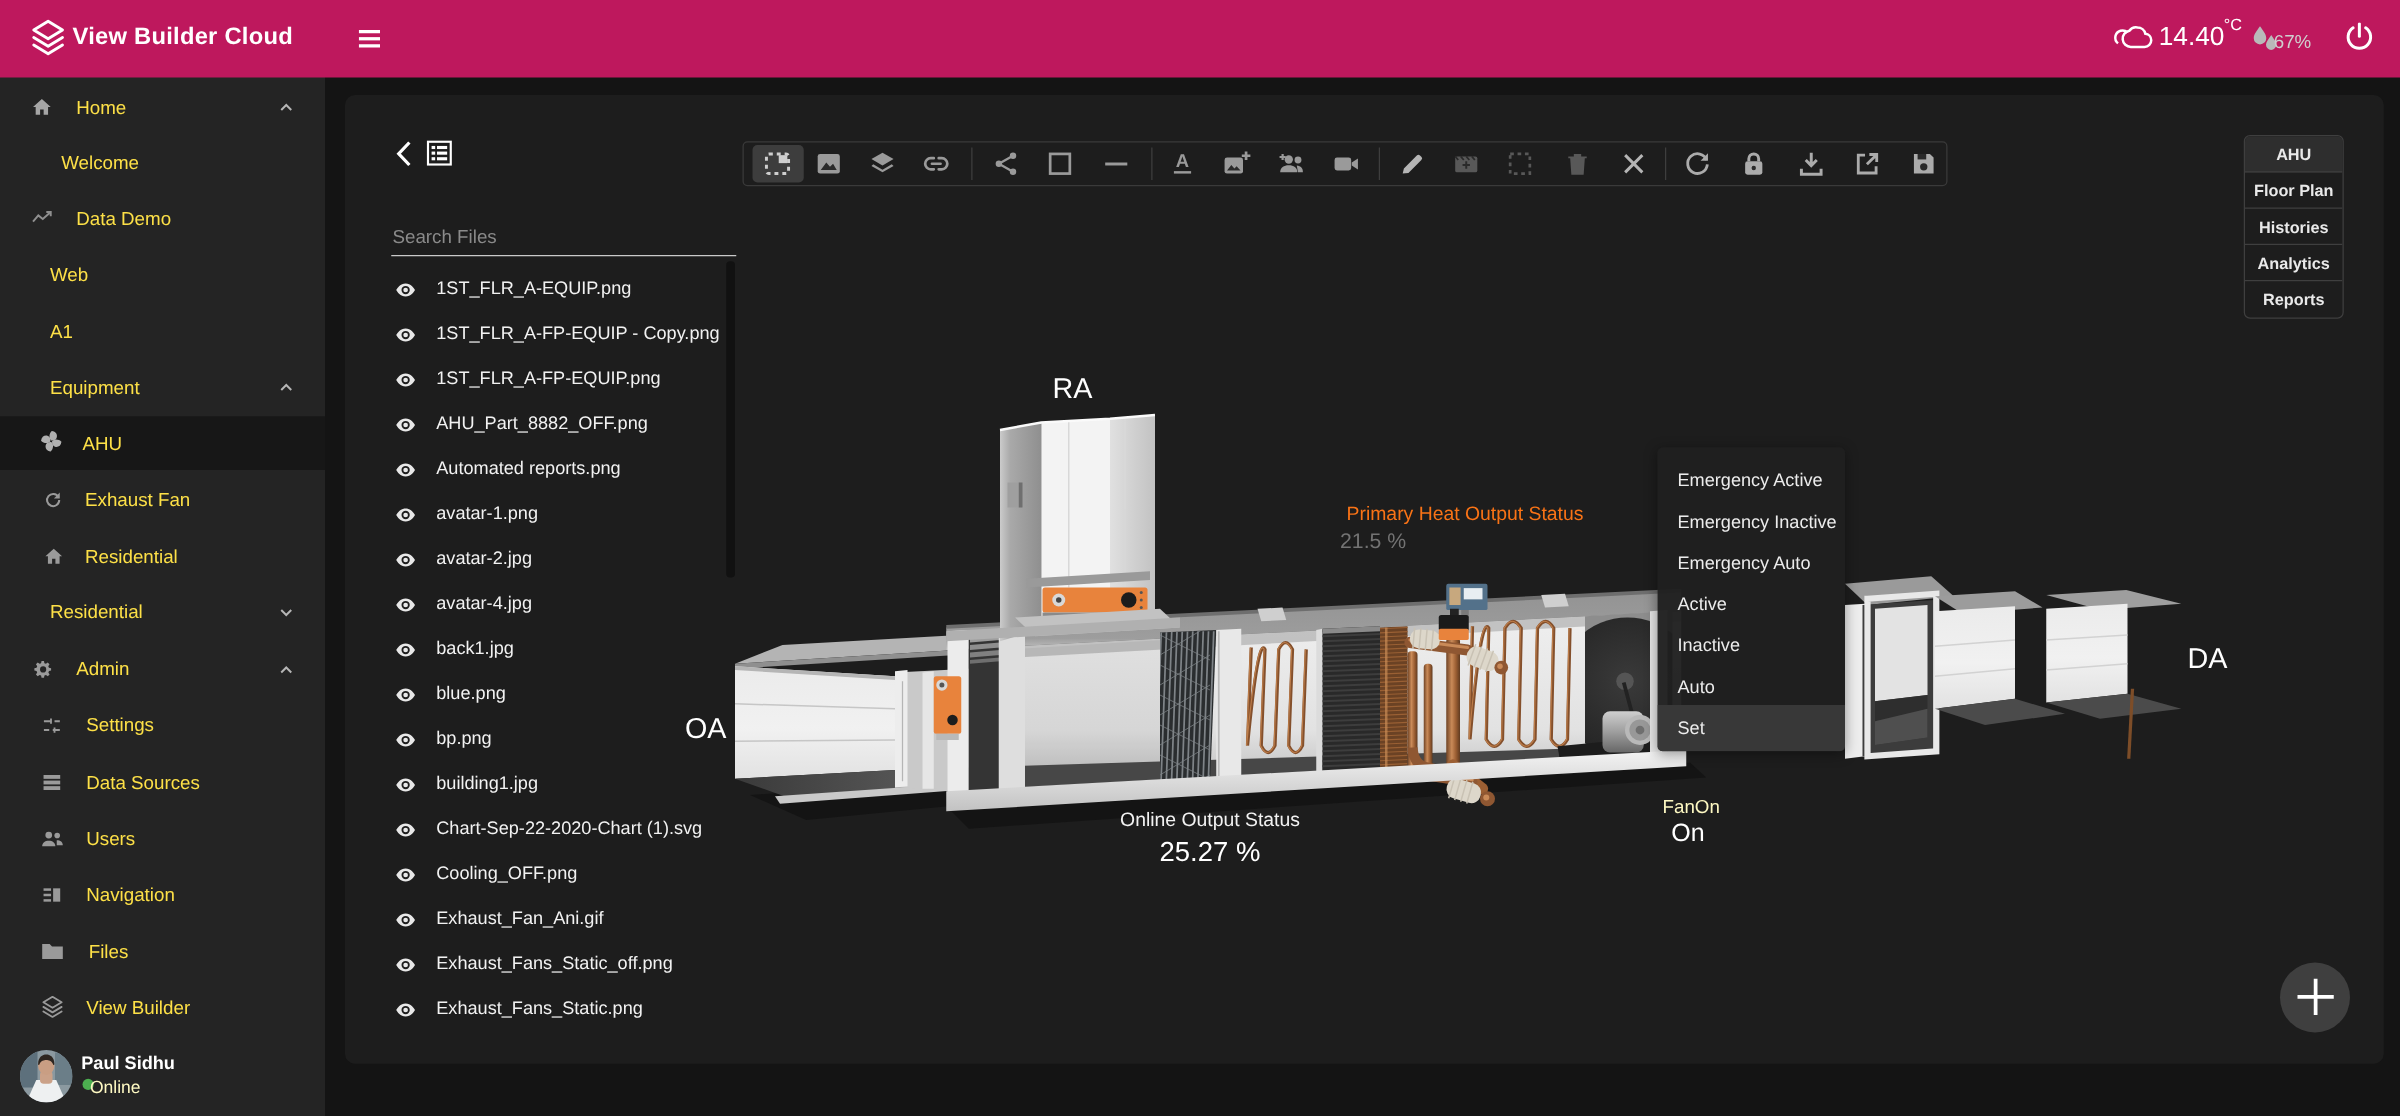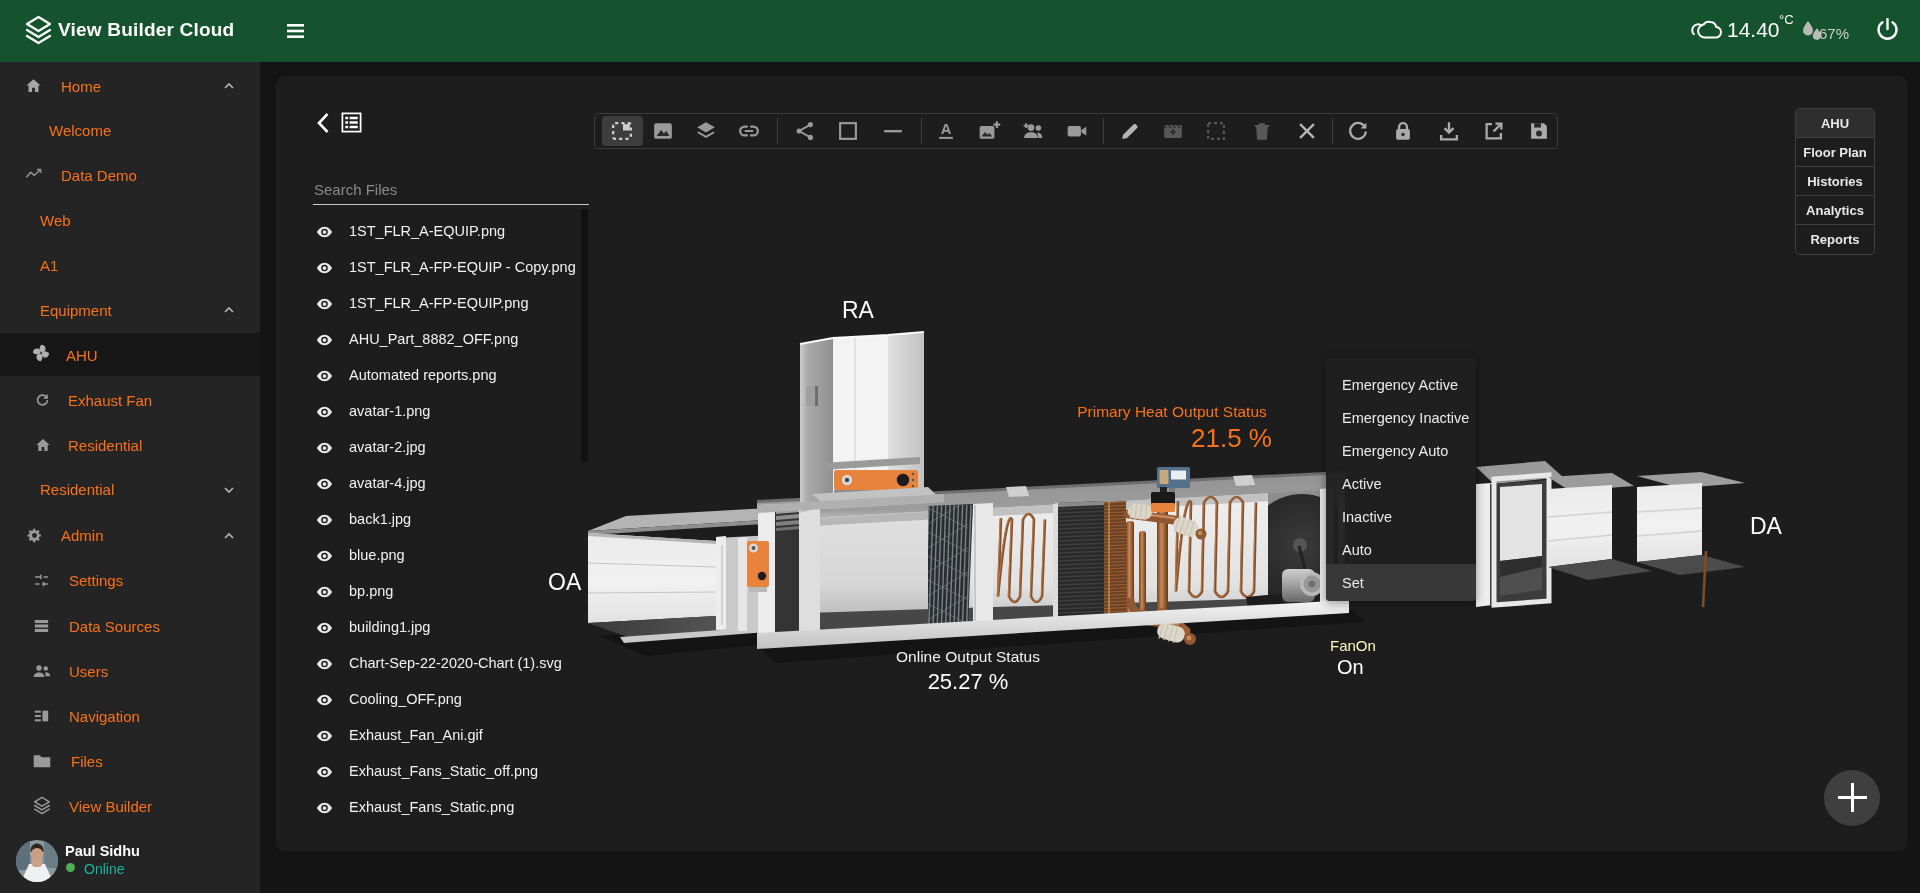--- a/index.html
+++ b/index.html
@@ -1,22 +1,22 @@
 <!DOCTYPE html>
 <html><head>
 <meta charset="utf-8">
 <style>
   * { margin:0; padding:0; box-sizing:border-box; }
   html,body { width:1920px; height:893px; background:#141414; overflow:hidden;
     font-family:"Liberation Sans", sans-serif; }
   .abs { position:absolute; }
-  #topbar { position:absolute; left:0; top:0; width:1920px; height:62px; background:#14532d; z-index:5; }
+  #topbar { position:absolute; left:0; top:0; width:1920px; height:62px; background:#be185d; z-index:5; }
   #sidebar { position:absolute; left:0; top:0; width:260px; height:893px; background:#242424; }
   #panel { position:absolute; left:276px; top:76px; width:1631px; height:775px; background:#1d1d1d; border-radius:8px; }
-  .nav-item { position:absolute; color:#f97316; font-size:15px; white-space:nowrap; }
+  .nav-item { position:absolute; color:#fde047; font-size:15px; white-space:nowrap; }
   .nav-ico { position:absolute; color:#9a9a9a; }
   .chev { position:absolute; width:10px; height:10px; }
   .fname { position:absolute; left:349px; color:#f2f2f2; font-size:14.5px; white-space:nowrap; }
   .feye { position:absolute; left:315px; width:19px; height:18px; }
   #tb svg { transform:scale(1.18); transform-origin:center; }
   .menu-item { position:absolute; left:16px; color:#ececec; font-size:14.5px; white-space:nowrap; }
   .rb { width:78px; height:29px; display:flex; align-items:center; justify-content:center;
         color:#e9e9e9; font-size:13px; font-weight:bold; border-bottom:1px solid #3f3f3f; }
 </style>
 </head>
@@ -159,21 +159,21 @@
       <rect x="0" y="0" width="14" height="30" fill="#5d707c"></rect>
       <rect x="28" y="2" width="14" height="26" fill="#6b7e88"></rect>
       <path d="M5 42 L13 24 H29 L37 42 Z" fill="#eef0f1"></path>
       <rect x="16" y="17" width="10" height="10" rx="3" fill="#caa188"></rect>
       <ellipse cx="21" cy="12.5" rx="6.5" ry="7.5" fill="#c99e83"></ellipse>
       <path d="M14.5 11 C14.5 5.5 18 3.5 21 3.5 C24 3.5 27.5 5.5 27.5 11 C27.5 12 27 12.5 26.5 11.5 C25 8.5 23 8 21 8 C19 8 17 8.5 15.5 11.5 C15 12.5 14.5 12 14.5 11 Z" fill="#2e2620"></path>
     </g>
   </svg>
   <div class="abs" style="left:65px;top:843px;color:#fff;font-size:14.5px;font-weight:bold">Paul Sidhu</div>
   <div class="abs" style="left:66px;top:863px;width:9px;height:9px;border-radius:50%;background:#4caf50"></div>
-  <div class="abs" style="left:84px;top:861px;color:#14b8a6;font-size:14px">Online</div>
+  <div class="abs" style="left:72px;top:861px;color:#fef9c3;font-size:14px">Online</div>
 </div>
 <div id="panel"></div>
 <div id="chrome" style="position:absolute;left:0;top:0;width:1920px;height:893px;">
   <svg class="abs" style="left:316px;top:112px" width="14" height="22" viewBox="0 0 14 22">
       <path d="M11.5 2 L3 11 L11.5 20" fill="none" stroke="#fff" stroke-width="2.6"></path>
     </svg>
   <svg class="abs" style="left:340px;top:111px" width="23" height="23" viewBox="0 0 24 24">
       <rect x="2.5" y="2.5" width="19" height="19" fill="none" stroke="#fff" stroke-width="1.8"></rect>
       <rect x="5.5" y="6" width="3" height="2.6" fill="#fff"></rect>
       <rect x="10" y="6" width="8.5" height="2.6" fill="#fff"></rect>
@@ -585,18 +585,18 @@
       <div class="menu-item" style="top:85px">Emergency Auto</div>
       <div class="menu-item" style="top:118px">Active</div>
       <div class="menu-item" style="top:151px">Inactive</div>
       <div class="menu-item" style="top:184px">Auto</div>
       <div class="menu-item" style="top:217px">Set</div>
     </div>
 <div class="abs" style="left:842px;top:297px;color:#fff;font-size:23px;">RA</div>
 <div class="abs" style="left:548px;top:569px;color:#fff;font-size:23px;">OA</div>
 <div class="abs" style="left:1750px;top:513px;color:#fff;font-size:23px;">DA</div>
 <div class="abs" style="left:1072px;top:403px;width:200px;text-align:center;color:#f97316;font-size:15.5px;">Primary Heat Output Status</div>
-<div class="abs" style="left:1072px;top:423px;width:200px;text-align:right;color:#f97316;font-size:26px;">21.5 %</div>
+<div class="abs" style="left:1072px;top:423px;width:200px;text-align:left;color:#737373;font-size:17px;">21.5 %</div>
 <div class="abs" style="left:868px;top:648px;width:200px;text-align:center;color:#f2f2f2;font-size:15.5px;">Online Output Status</div>
 <div class="abs" style="left:868px;top:669px;width:200px;text-align:center;color:#fff;font-size:22px;">25.27 %</div>
 <div class="abs" style="left:1330px;top:637px;color:#fef9c3;font-size:15px;">FanOn</div>
 <div class="abs" style="left:1337px;top:656px;color:#fff;font-size:20px;">On</div>
 </div>
 
 </body></html>

